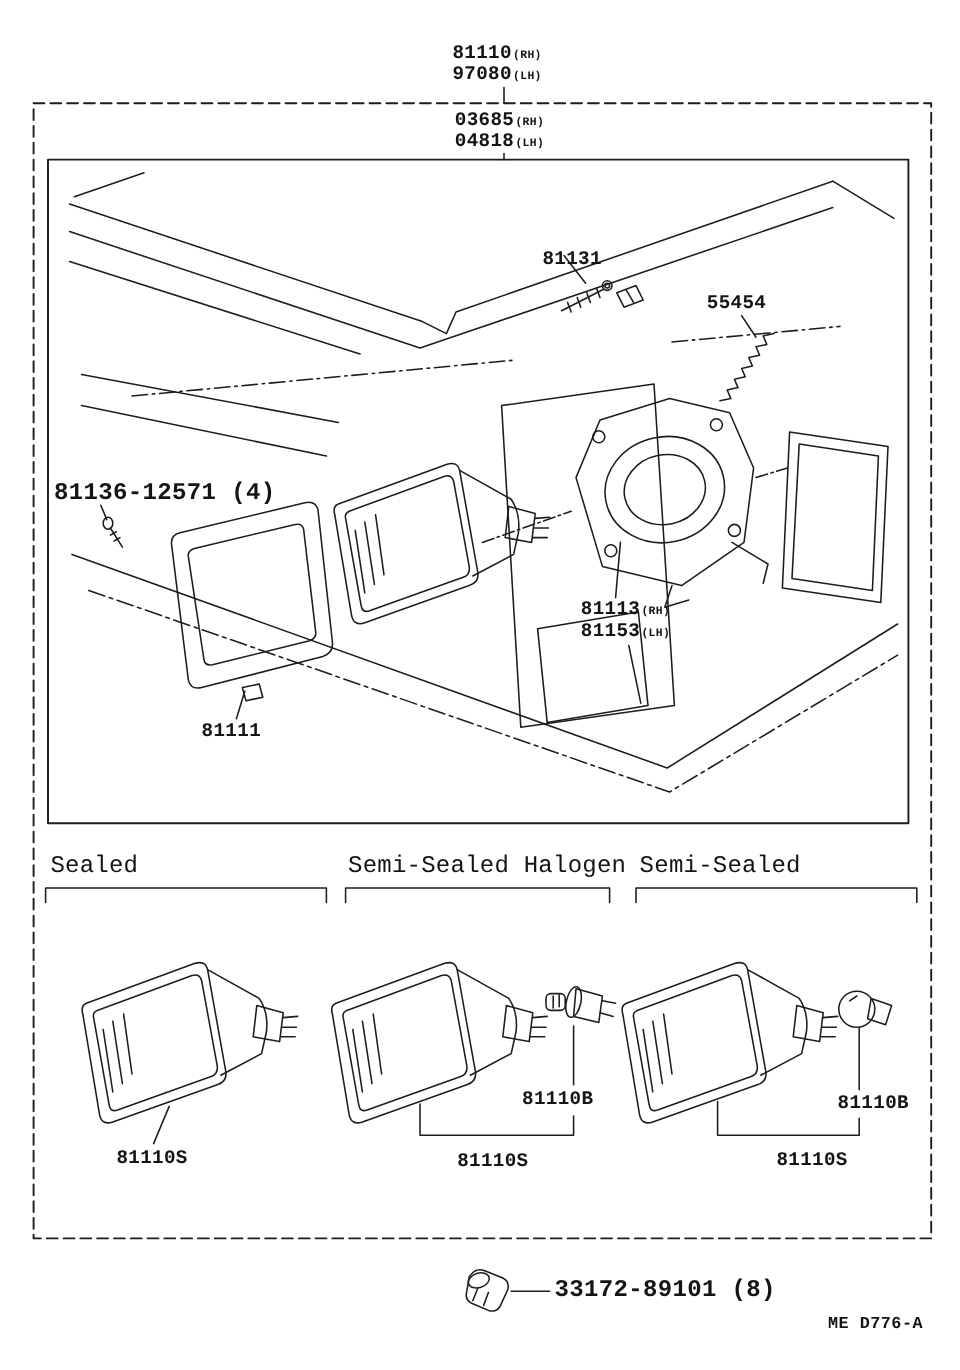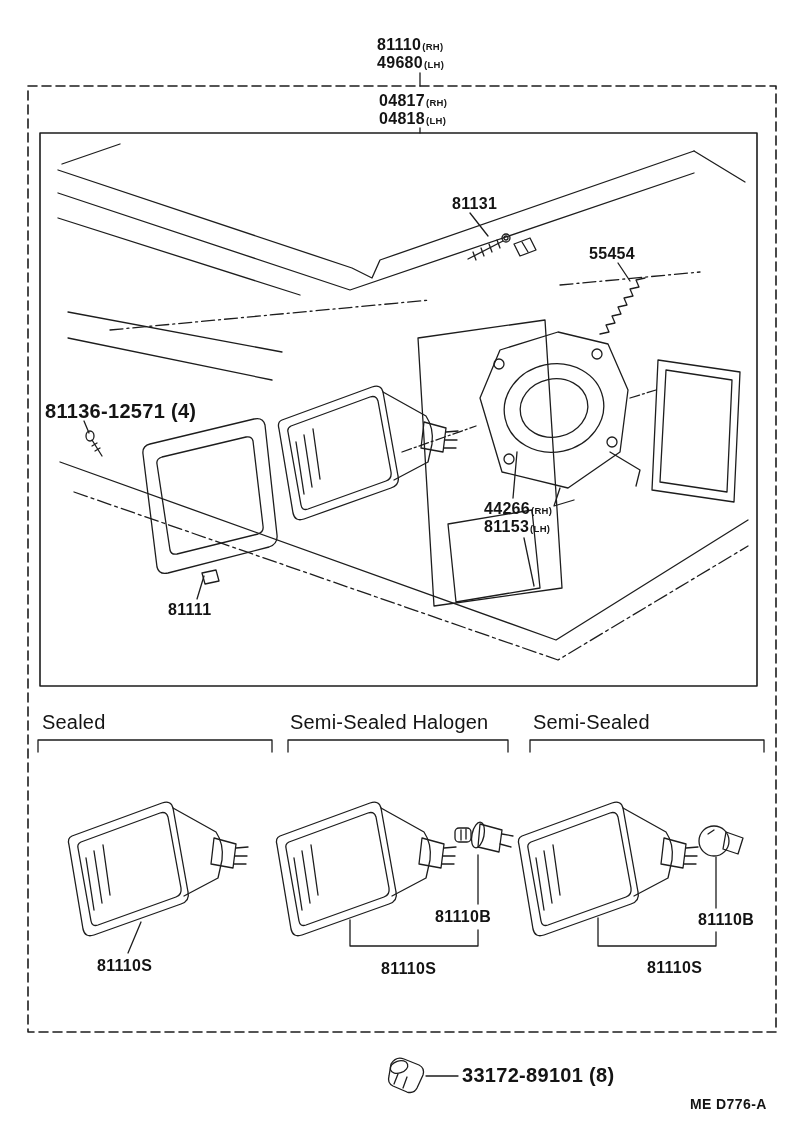--- a/index.html
+++ b/index.html
@@ -1,18 +1,18 @@
 <!DOCTYPE html>
 <html><head>
 <meta charset="utf-8">
 <style>
   html,body{margin:0;padding:0;background:#fff;}
   .page{
     position:relative;width:800px;height:1142px;background:#ffffff;
-    font-family:Liberation Sans, sans-serif;color:#141414;overflow:hidden;
+    font-family:Liberation Mono, monospace;color:#141414;overflow:hidden;
   }
   svg.art{position:absolute;left:0;top:0;}
   svg.art *{stroke:#1d1d1d;fill:none;stroke-width:1.3;stroke-linecap:round;stroke-linejoin:round;}
   svg.art .thick{stroke-width:1.6;}
   .lbl{position:absolute;white-space:nowrap;font-weight:700;font-size:16px;letter-spacing:.3px;line-height:17px;}
   .lbl .suf{font-size:9.5px;font-weight:700;margin-left:1px;}
   .lbl.mid{font-size:20px;}
   .sec{position:absolute;white-space:nowrap;font-size:20px;font-weight:400;letter-spacing:.2px;}
   .code{position:absolute;white-space:nowrap;font-size:14px;font-weight:700;letter-spacing:.4px;}
 </style>
@@ -167,30 +167,30 @@
     <g>
       <path d="M391,1064 Q396,1056 404,1059 L419,1065 Q425,1068 423,1075 L417,1088 Q414,1094 407,1092 L393,1086 Q387,1083 389,1076 Z"></path>
       <ellipse cx="399" cy="1067" rx="9" ry="6" transform="rotate(-18 399 1067)"></ellipse>
       <line x1="398" y1="1074" x2="394" y2="1084"></line>
       <line x1="407" y1="1077" x2="403" y2="1088"></line>
       <line x1="426" y1="1076" x2="458" y2="1076"></line>
     </g>
   </svg>
 
   <div class="lbl" style="left:377px;top:36px"><span>81110</span><span class="suf">(RH)</span></div>
-  <div class="lbl" style="left:377px;top:54px"><span>49680</span><span class="suf">(LH)</span></div>
-
-  <div class="lbl" style="left:379px;top:92px"><span>04817</span><span class="suf">(RH)</span></div>
+  <div class="lbl" style="left:377px;top:54px"><span>97080</span><span class="suf">(LH)</span></div>
+
+  <div class="lbl" style="left:379px;top:92px"><span>03685</span><span class="suf">(RH)</span></div>
   <div class="lbl" style="left:379px;top:110px"><span>04818</span><span class="suf">(LH)</span></div>
 
-  <div class="lbl" style="left:452px;top:195px">81131</div>
+  <div class="lbl" style="left:452px;top:208px">81131</div>
   <div class="lbl" style="left:589px;top:245px">55454</div>
   <div class="lbl mid" style="left:45px;top:403px">81136-12571 (4)</div>
 
-  <div class="lbl" style="left:484px;top:500px"><span>44266</span><span class="suf">(RH)</span></div>
+  <div class="lbl" style="left:484px;top:500px"><span>81113</span><span class="suf">(RH)</span></div>
   <div class="lbl" style="left:484px;top:518px"><span>81153</span><span class="suf">(LH)</span></div>
 
   <div class="lbl" style="left:168px;top:601px">81111</div>
 
   <div class="sec" style="left:42px;top:711px">Sealed</div>
   <div class="sec" style="left:290px;top:711px">Semi-Sealed Halogen</div>
   <div class="sec" style="left:533px;top:711px">Semi-Sealed</div>
 
   <div class="lbl" style="left:97px;top:957px">81110S</div>
 

